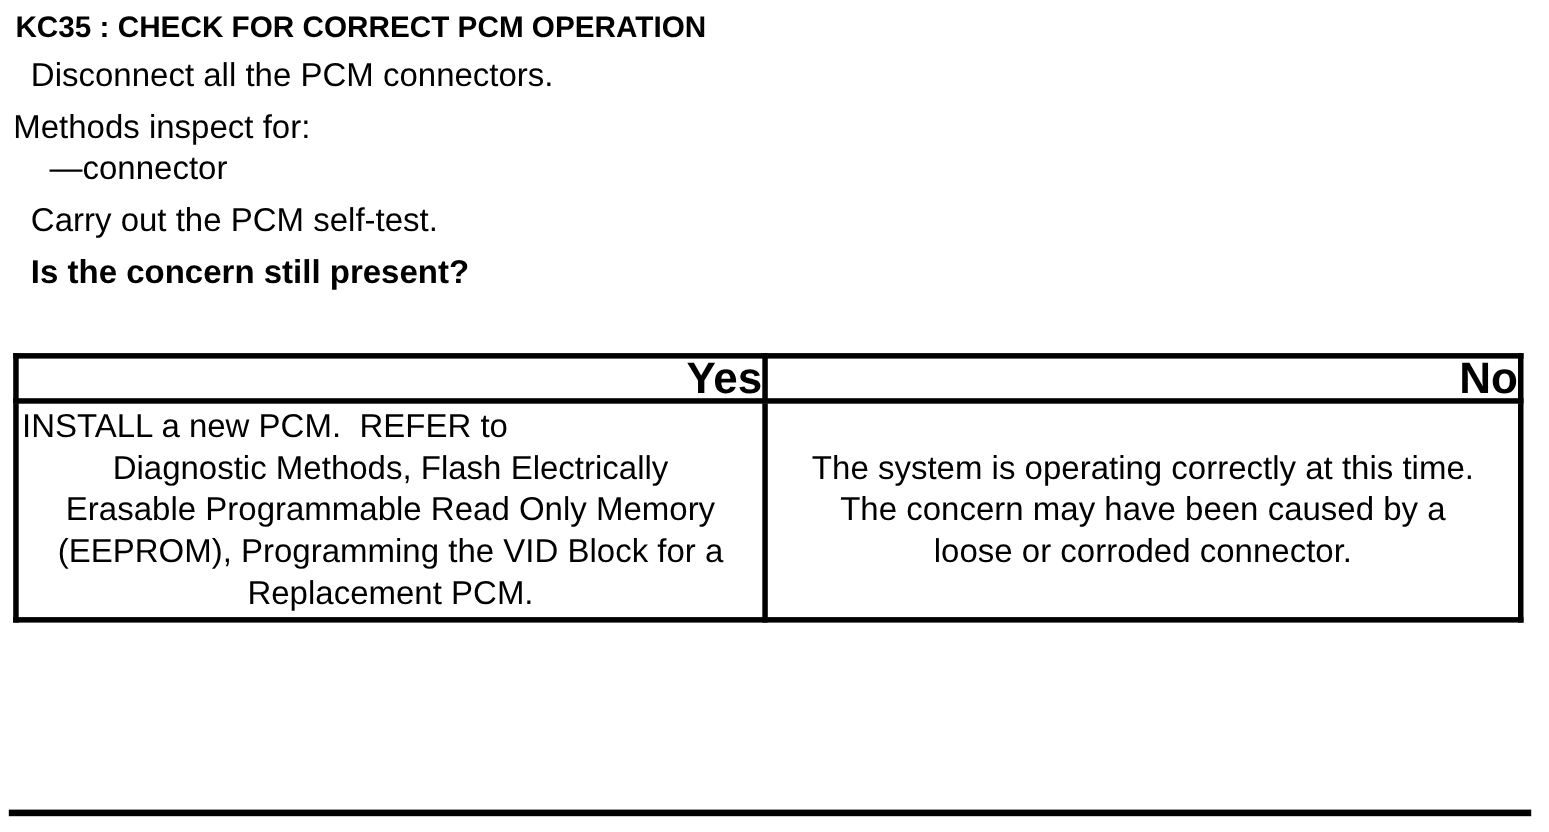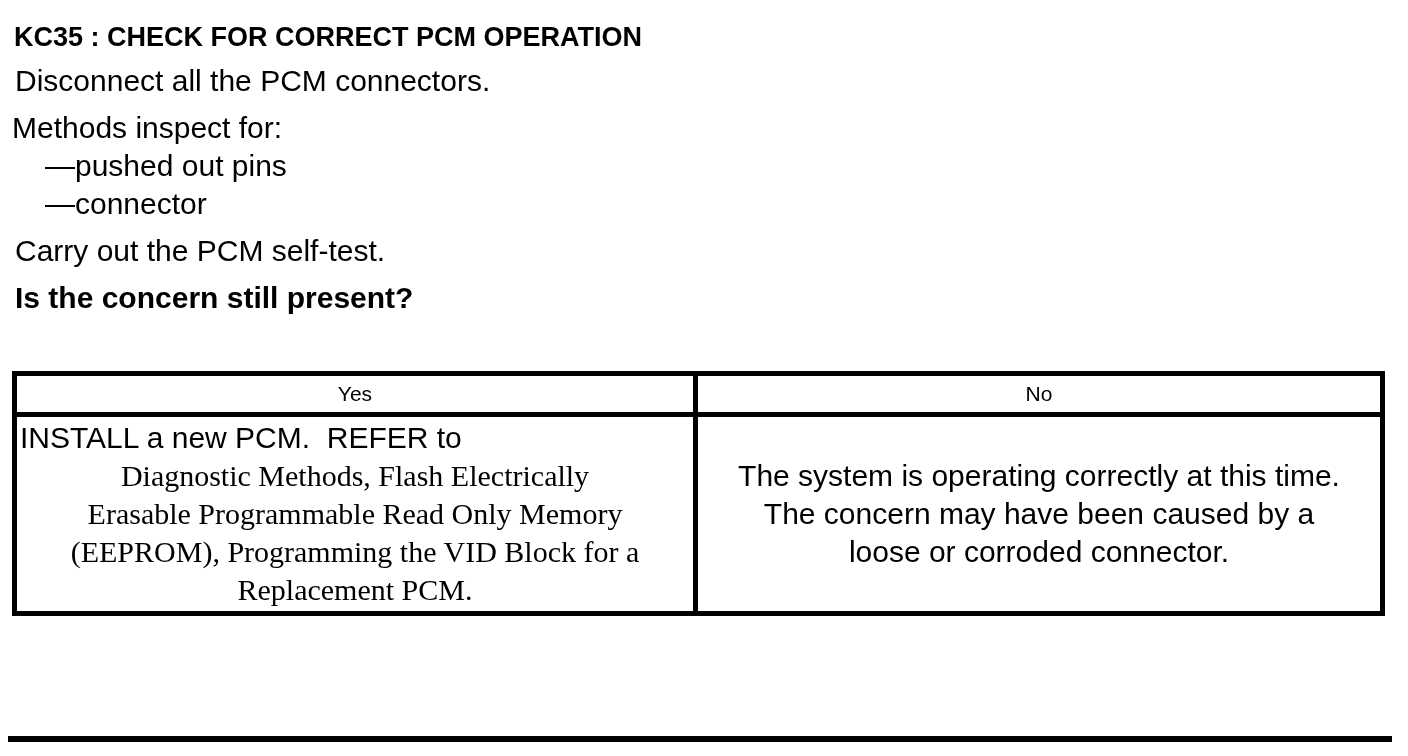--- a/index.html
+++ b/index.html
@@ -10,31 +10,31 @@
   }
   body {
     width: 1408px;
     height: 756px;
     position: relative;
     font-family: "Liberation Sans", sans-serif;
     font-size: 30px;
     overflow: hidden;
   }
   .page {
-    padding: 20px 0 0 12px;
+    padding: 8px 0 0 12px;
   }
   .page-title {
     font-size: 27px;
     font-weight: bold;
     line-height: 34px;
     margin: 0 0 8px 2px;
     white-space: pre;
   }
   .para {
-    margin: 0 0 9px 3px;
+    margin: 0 0 9px 16px;
     line-height: 38px;
     white-space: pre;
   }
   .inspect-block {
     margin: 0 0 9px 0;
   }
   .inspect-block .line {
     line-height: 38px;
     white-space: pre;
   }
@@ -48,43 +48,42 @@
     border-collapse: collapse;
     table-layout: fixed;
     width: 1368px;
     margin-top: 54px;
   }
   .decision-table th,
   .decision-table td {
     border: 5px solid #000000;
   }
   .decision-table th {
-    font-size: 21px;
-    font-weight: normal;
-    text-align: center;
+    font-size: 40px;
+    font-weight: bold;
+    text-align: right;
     height: 36px;
     padding: 0;
     line-height: 36px;
   }
   .col-yes { width: 676px; }
   .col-no  { width: 682px; margin-top: 17px; }
   .decision-table td {
     height: 176px;
     vertical-align: middle;
     padding: 2px 3px;
     line-height: 38px;
   }
   .cell-line-left {
     text-align: left;
     white-space: pre;
   }
   .cell-block-center {
     text-align: center;
     white-space: pre;
-    font-family: Liberation Serif, serif;
   }
   .cell-block-left {
     text-align: center;
     white-space: pre;
   }
   .bottom-rule {
     position: absolute;
     left: 8px;
     top: 736px;
     width: 1384px;
@@ -96,21 +95,20 @@
 <body>
 
 <div class="page">
 
   <h1 class="page-title">KC35 : CHECK FOR CORRECT PCM OPERATION</h1>
 
   <p class="para">Disconnect all the PCM connectors.</p>
 
   <div class="inspect-block">
     <div class="line">Methods inspect for:</div>
-    <div class="line dash-item">—pushed out pins</div>
     <div class="line dash-item">—connector</div>
   </div>
 
 
   <p class="para">Carry out the PCM self-test.</p>
 
 
   <p class="para question">Is the concern still present?</p>
 
   <table class="decision-table">

